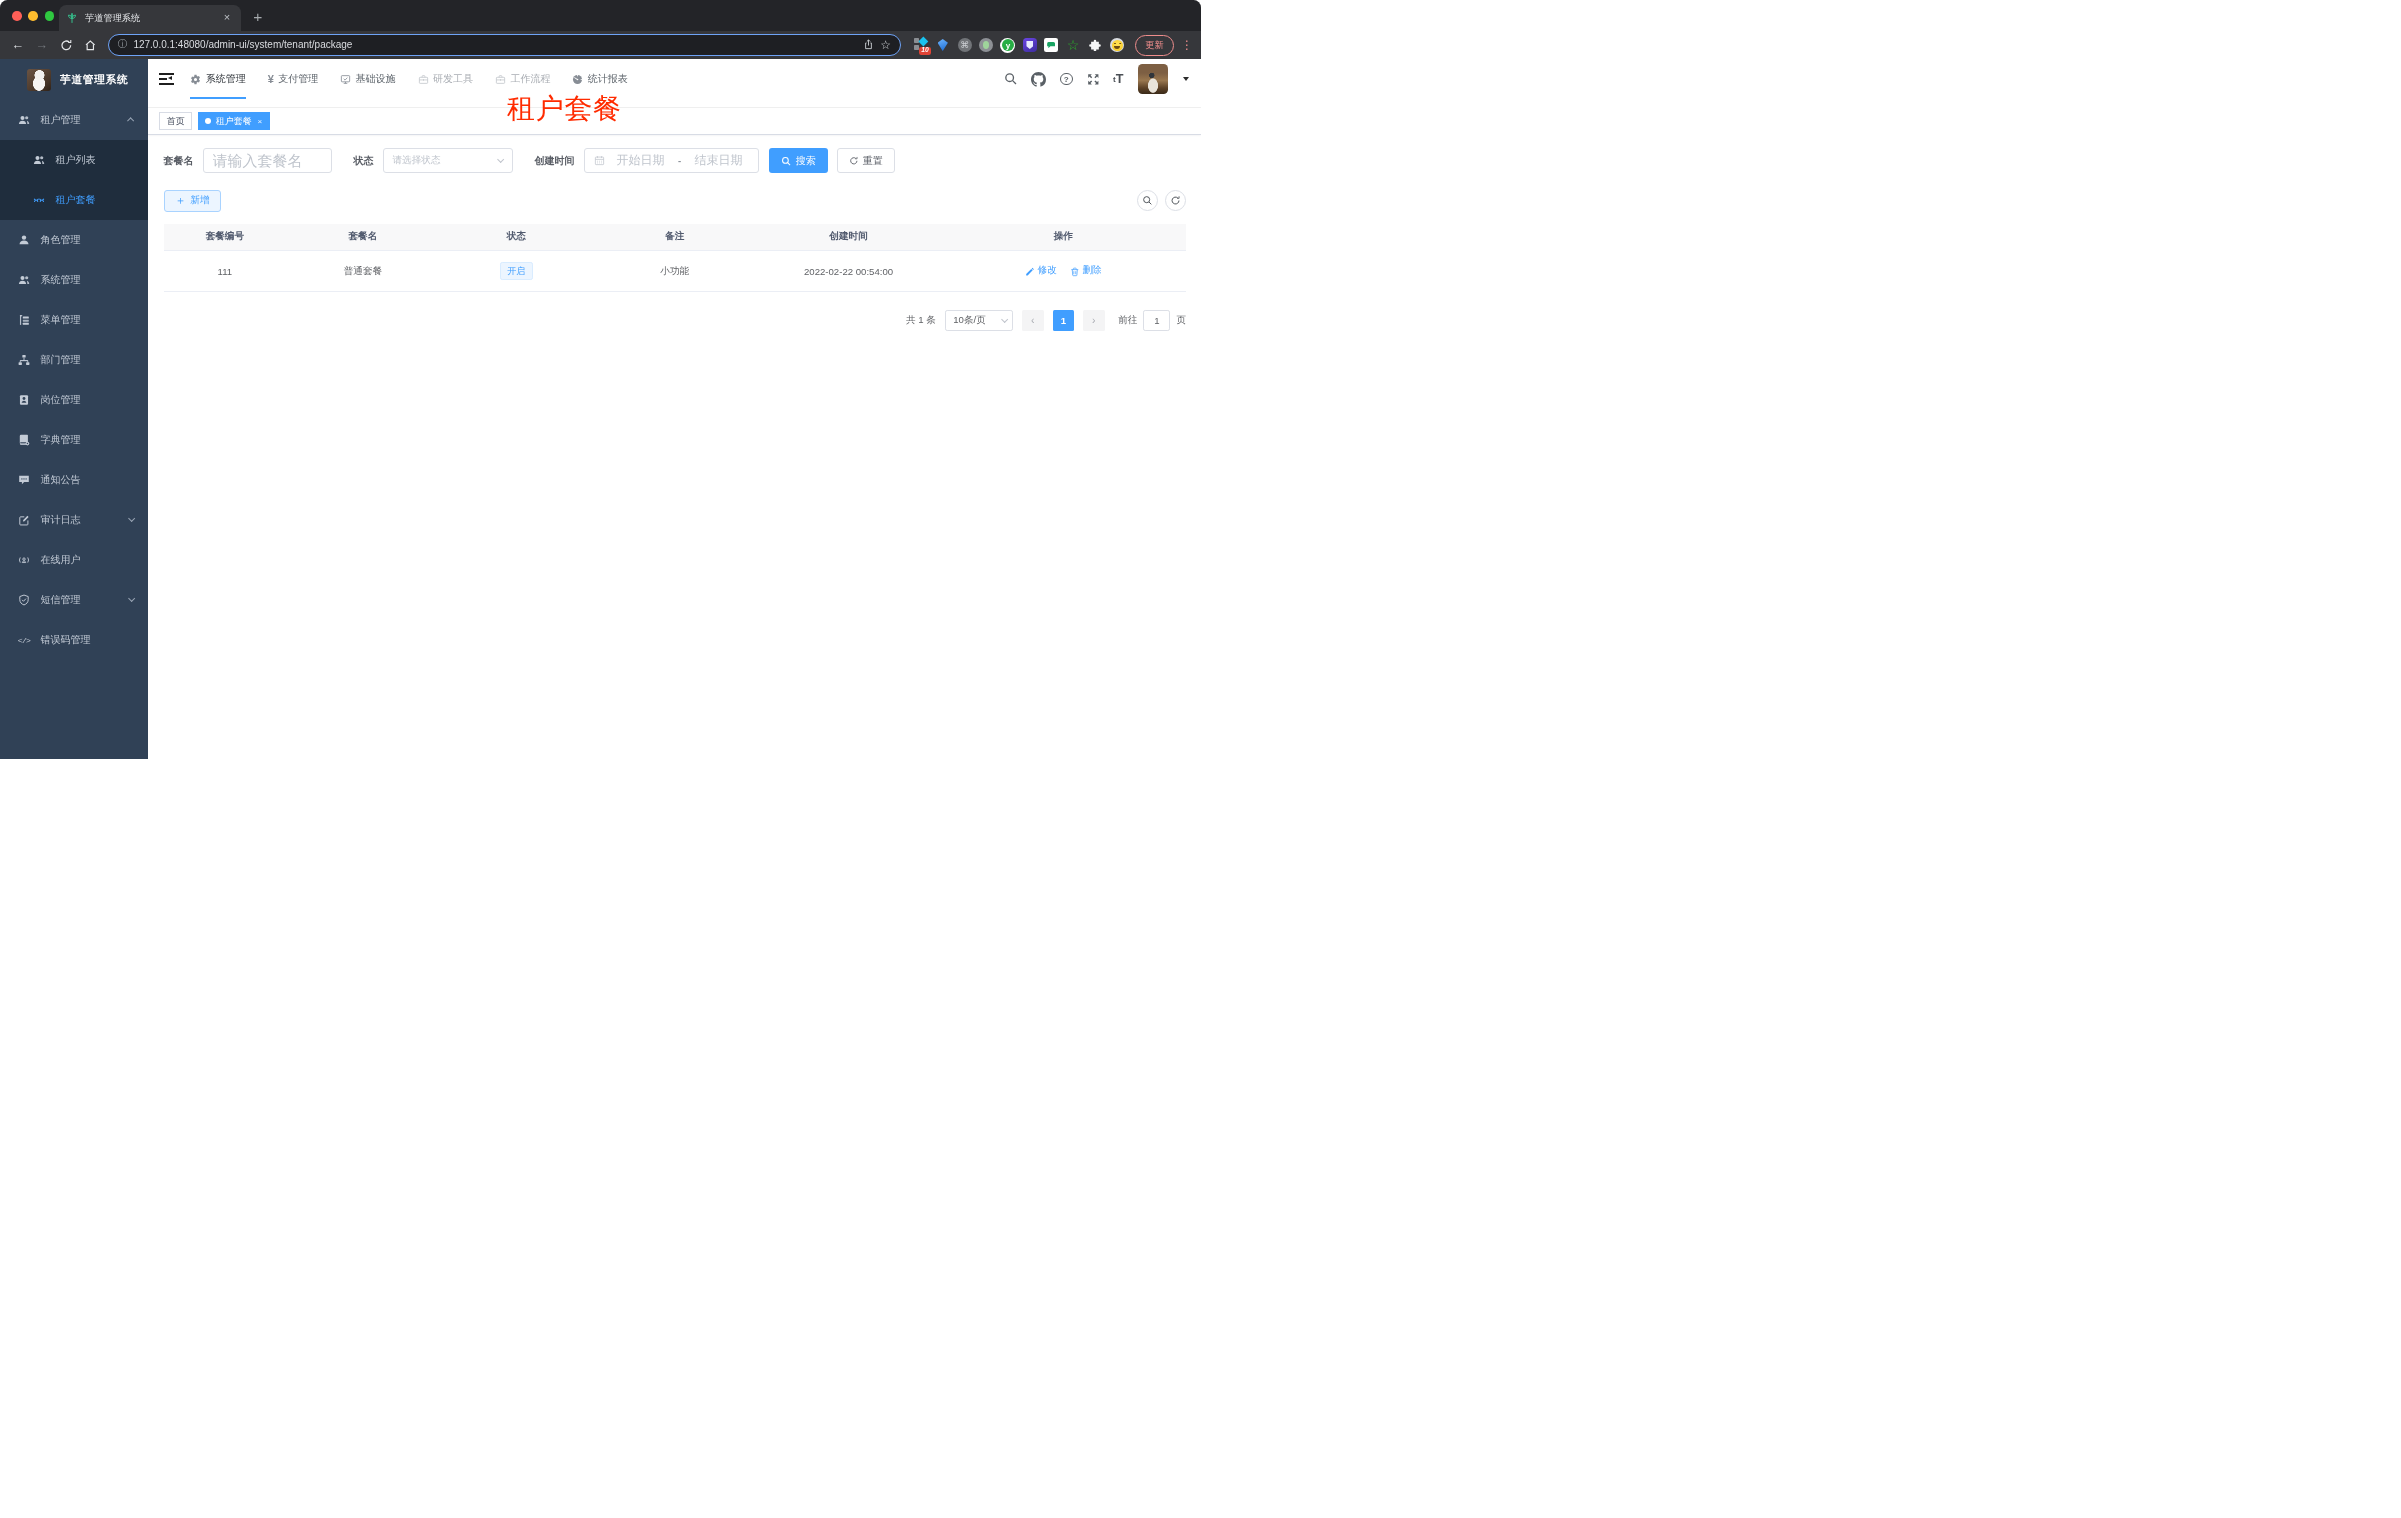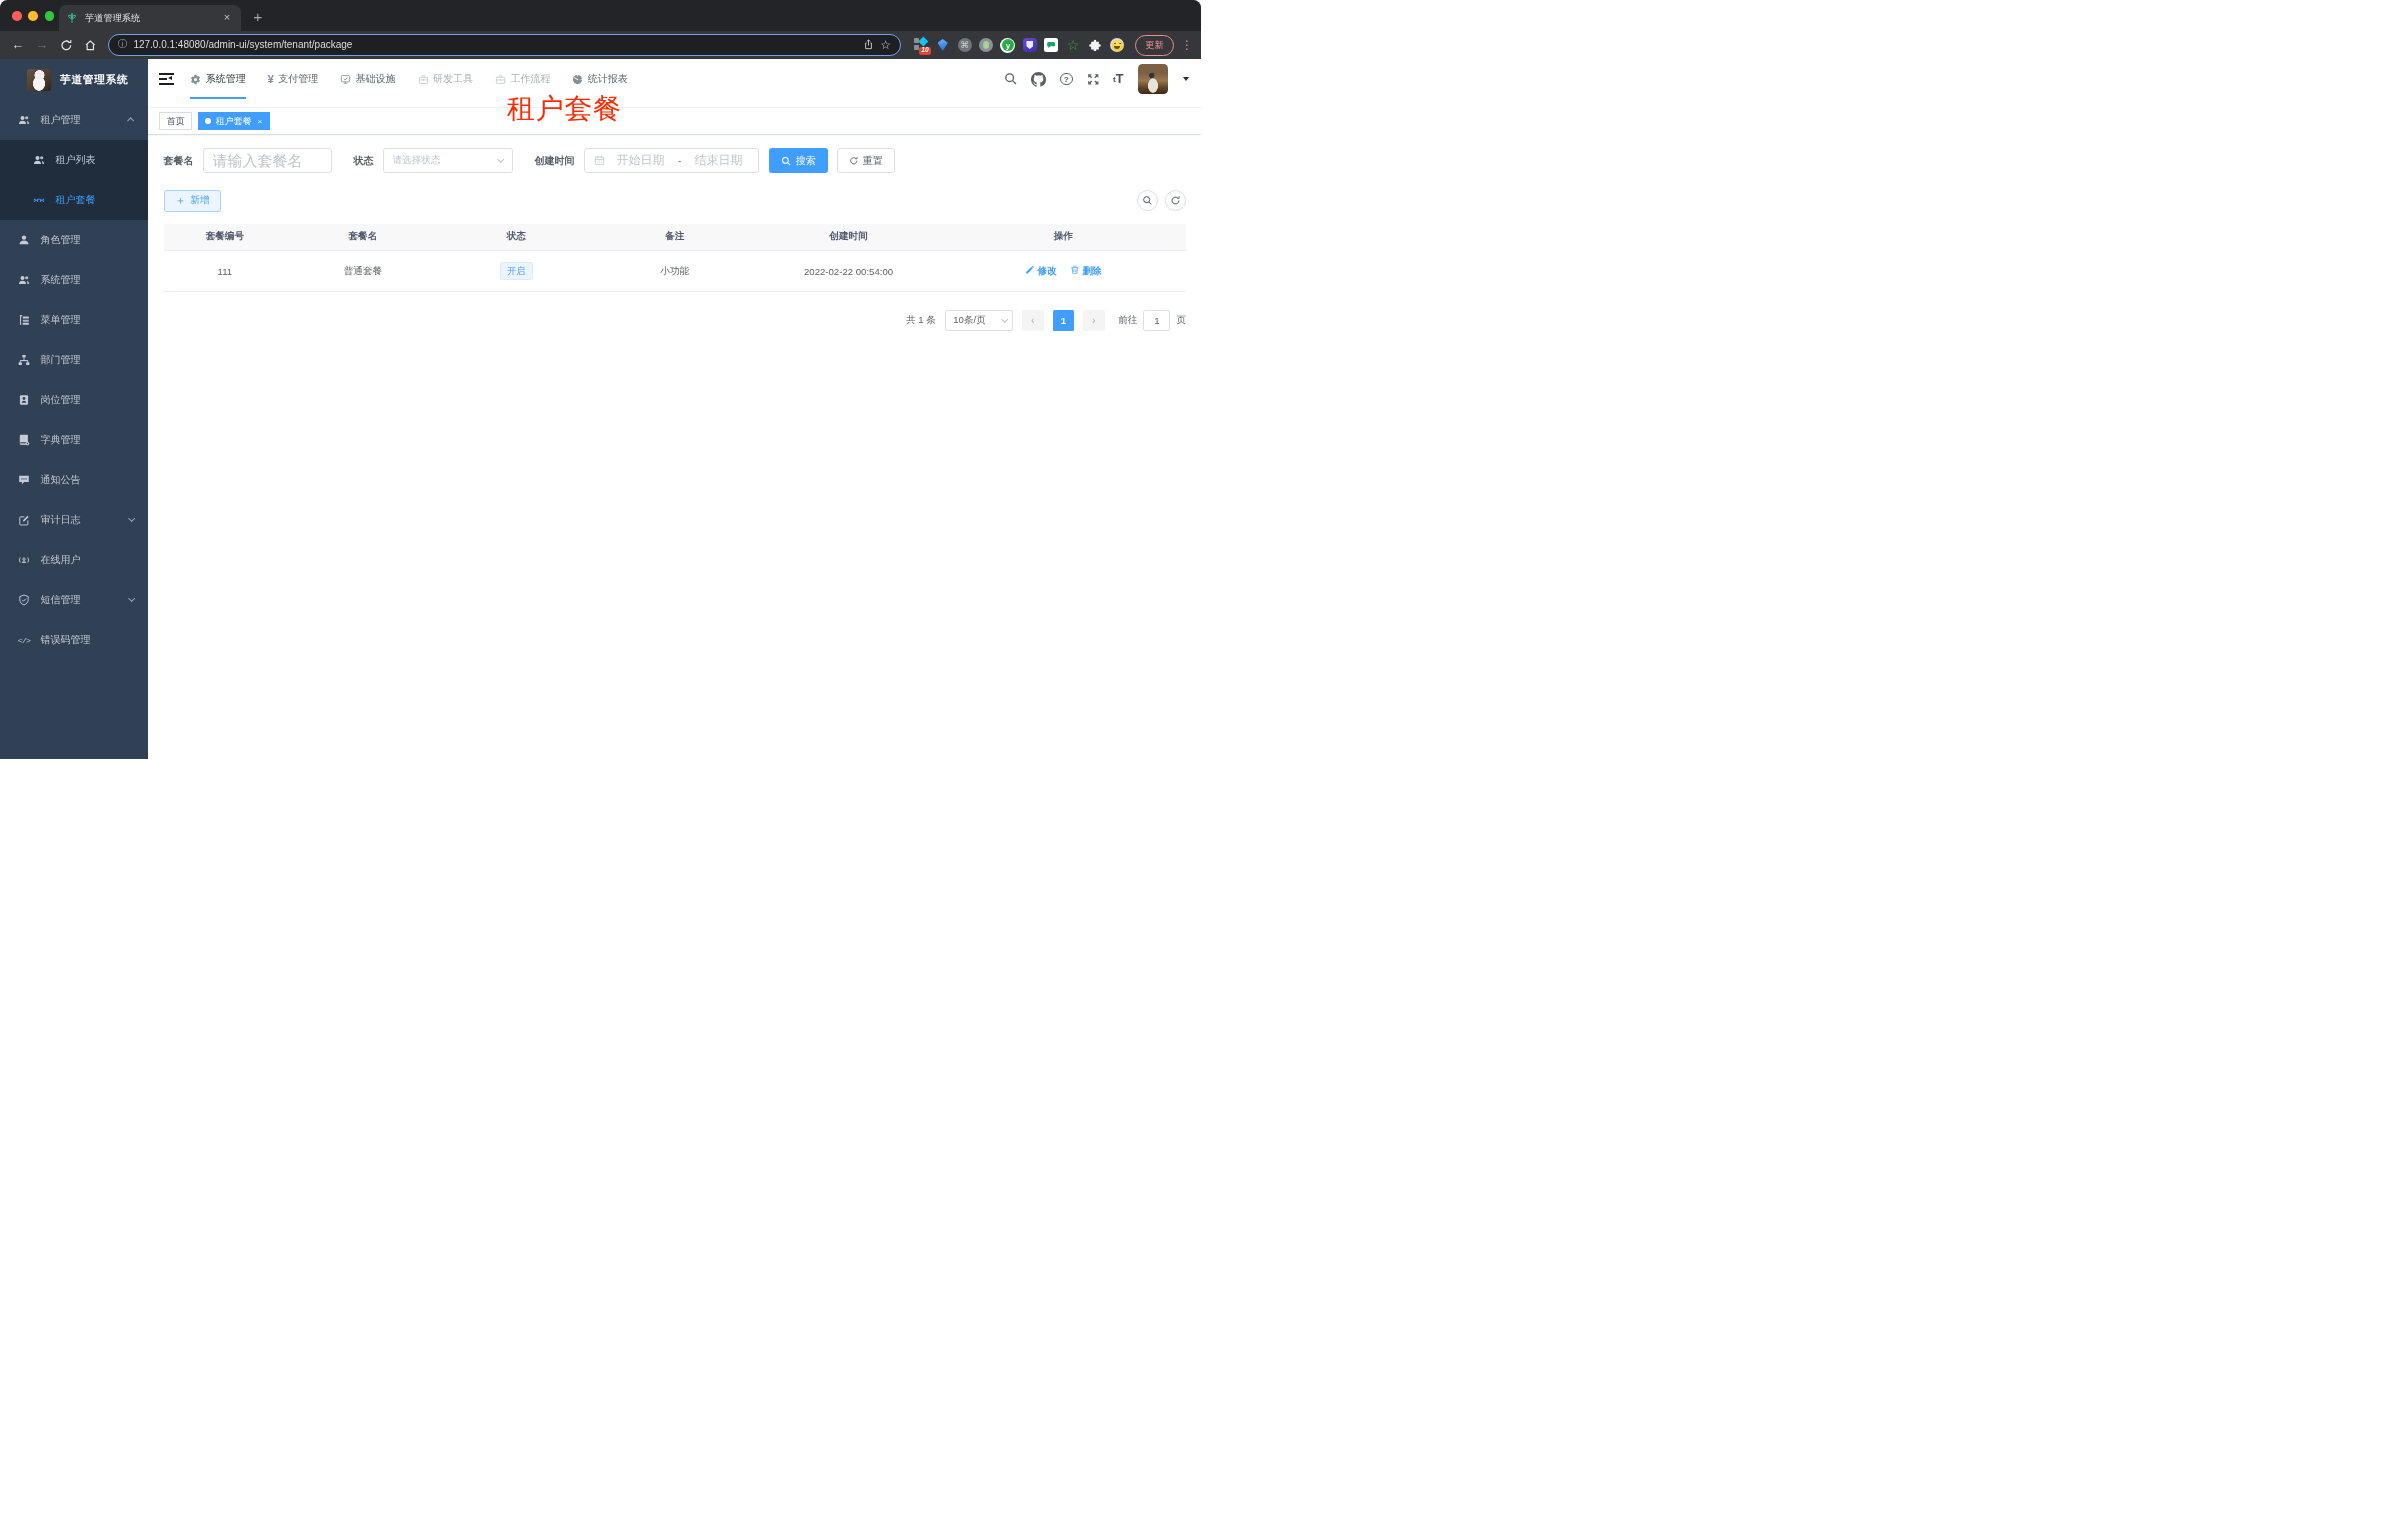--- a/index.html
+++ b/index.html
@@ -154,21 +154,21 @@
   .circle-btn { width:21px; height:21px; border:0.7px solid #dcdfe6; border-radius:50%; background:#fff; color:#4a4f55;
                 display:flex; align-items:center; justify-content:center;}
 
   
   table.grid { width:100%; border-collapse:collapse; margin-top:12px; table-layout:fixed;}
   .grid th { background:#f8f8f9; color:#515a6e; font-size:9.6px; font-weight:700; height:27px; text-align:center;
              border-bottom:0.7px solid #ebeef5; padding:0 4.4px; white-space:nowrap;}
   .grid td { height:41px; text-align:center; color:#606266; font-size:9.6px; border-bottom:0.7px solid #ebeef5; padding:0 4.4px; white-space:nowrap;}
   .status-tag { display:inline-block; background:#ecf5ff; border:0.7px solid #d9ecff; color:#409eff; font-size:9px;
                 padding:3.7px 6.7px; border-radius:2.2px; line-height:1;}
-  .op-link { color:#409eff; display:inline-flex; align-items:flex-start; gap:3px; margin:0 5.2px; cursor:pointer;font-weight:bold;}
+  .op-link { color:#409eff; display:inline-flex; align-items:flex-end; gap:3px; margin:0 5.2px; cursor:pointer;}
 
   
   .pager { margin-top:18px; display:flex; align-items:center; justify-content:flex-end; gap:9px; color:#606266; font-size:9.6px; padding-right:0;}
   .pg-total { white-space:nowrap;}
   .pg-size { width:68px; height:21px; border:0.7px solid #dcdfe6; border-radius:2.2px; display:flex; align-items:center; justify-content:space-between; padding:0 6px 0 7.4px; color:#606266;}
   .pg-btn { min-width:22px; height:21px; background:#f4f4f5; border-radius:1.5px; display:flex; align-items:center; justify-content:center; color:#a8abb2; font-size:10.4px;}
   .pg-page { min-width:21px; height:21px; background:#409eff; color:#fff; border-radius:1.5px; display:flex; align-items:center; justify-content:center; font-weight:700;}
   .pg-goto { display:flex; align-items:center; gap:6px; margin-left:4.4px; white-space:nowrap;}
   .pg-input { width:27px; height:21px; border:0.7px solid #dcdfe6; border-radius:2.2px; text-align:center; font-size:9.6px; color:#606266; outline:none; font-family:inherit;}
   svg { display:block; }

